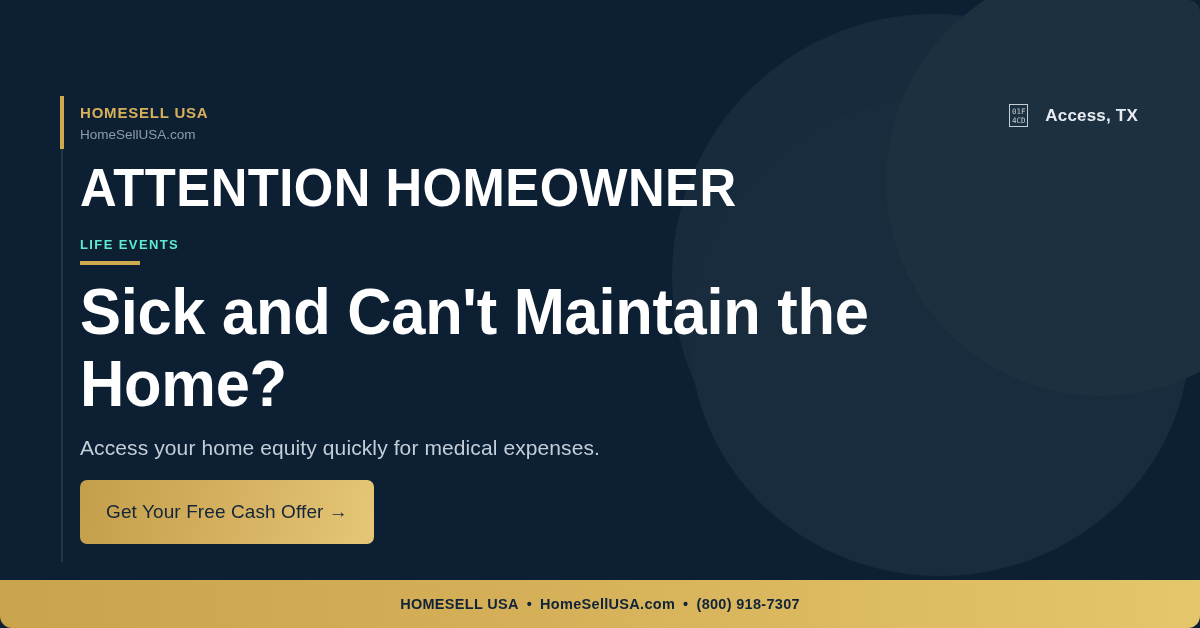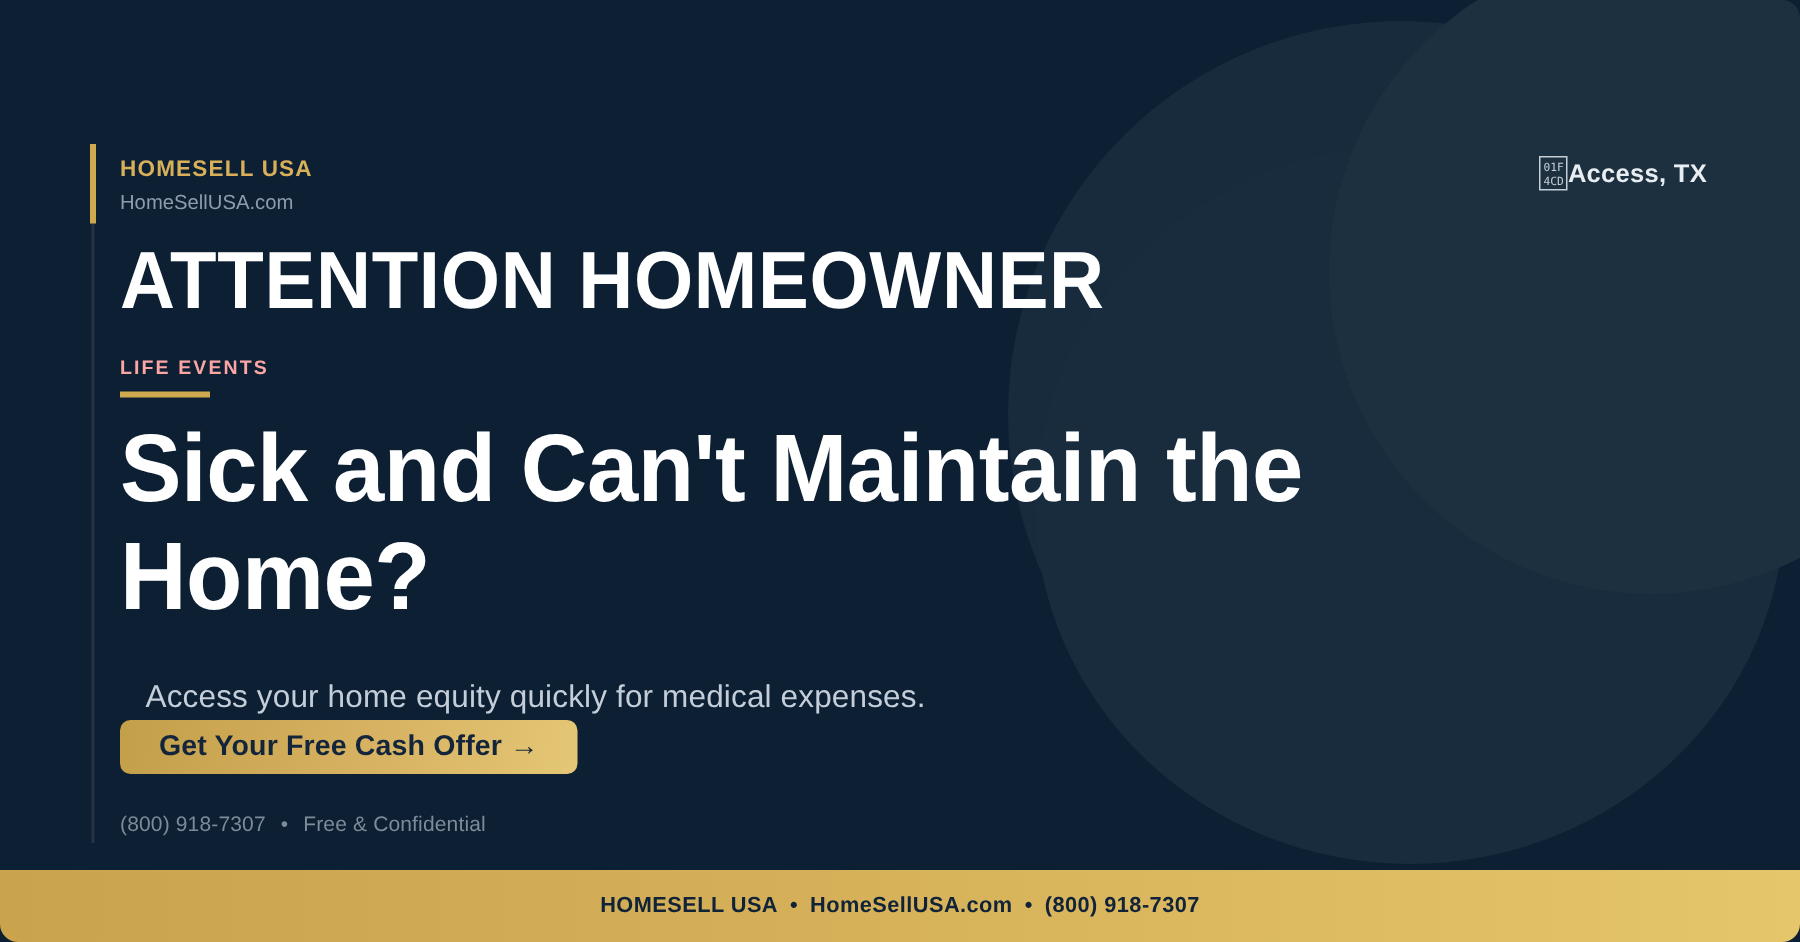--- a/index.html
+++ b/index.html
@@ -103,21 +103,21 @@
     line-height: 1.4;
     margin: 3px 0 0 0;
   }
 
   .location-badge {
     position: absolute;
     right: 62px;
     top: 104px;
     display: flex;
     align-items: center;
-    gap: 0;
+    gap: 17px;
     font-size: 17px;
     font-weight: bold;
     color: #e8edf2;
     letter-spacing: 0.2px;
   }
   .tofu {
     display: inline-flex;
     flex-direction: column;
     justify-content: center;
     align-items: center;
@@ -150,21 +150,21 @@
   }
 
   .eyebrow {
     position: absolute;
     left: 80px;
     top: 237px;
     margin: 0;
     font-size: 13px;
     font-weight: bold;
     letter-spacing: 1.4px;
-    color: #fca5a5;
+    color: #5eead4;
   }
   .eyebrow-rule {
     position: absolute;
     left: 80px;
     top: 261px;
     width: 60px;
     height: 4px;
     background: #cfa94e;
   }
 
@@ -180,41 +180,41 @@
     line-height: 1.13;
     letter-spacing: -0.3px;
     transform: scaleX(0.96);
     transform-origin: left top;
   }
 
   .subhead {
     position: absolute;
     left: 80px;
     top: 436px;
-    margin: 17px;
+    margin: 0;
     font-size: 21px;
     color: #c3ced9;
     letter-spacing: 0.1px;
   }
 
   .cta-button {
     position: absolute;
     left: 80px;
     top: 480px;
     display: inline-flex;
     align-items: center;
-    height: 36px;
+    height: 64px;
     padding: 0 26px;
     border: none;
     border-radius: 7px;
     background: linear-gradient(100deg, #c49f4a 0%, #d6b262 55%, #e4c776 100%);
     color: #13253b;
     font-family: "Liberation Sans", "DejaVu Sans", sans-serif;
     font-size: 19px;
-    font-weight: bold;
+    font-weight: normal;
     letter-spacing: 0.1px;
     cursor: pointer;
     white-space: nowrap;
   }
 
   .trust-line {
     position: absolute;
     left: 80px;
     top: 541px;
     margin: 0;
@@ -279,25 +279,20 @@
 
     <p class="eyebrow">LIFE EVENTS</p>
     <div class="eyebrow-rule"></div>
 
     <h2 class="headline">Sick and Can't Maintain the Home?</h2>
 
     <p class="subhead">Access your home equity quickly for medical expenses.</p>
 
     <button class="cta-button">Get Your Free Cash Offer →</button>
 
-    <p class="trust-line">
-      <span>(800) 918-7307</span>
-      <span class="sep">•</span>
-      <span>Free &amp; Confidential</span>
-    </p>
 
   </div>
 
   <div class="footer-bar">
     <span>HOMESELL USA</span>
     <span class="sep">•</span>
     <span>HomeSellUSA.com</span>
     <span class="sep">•</span>
     <span>(800) 918-7307</span>
   </div>

